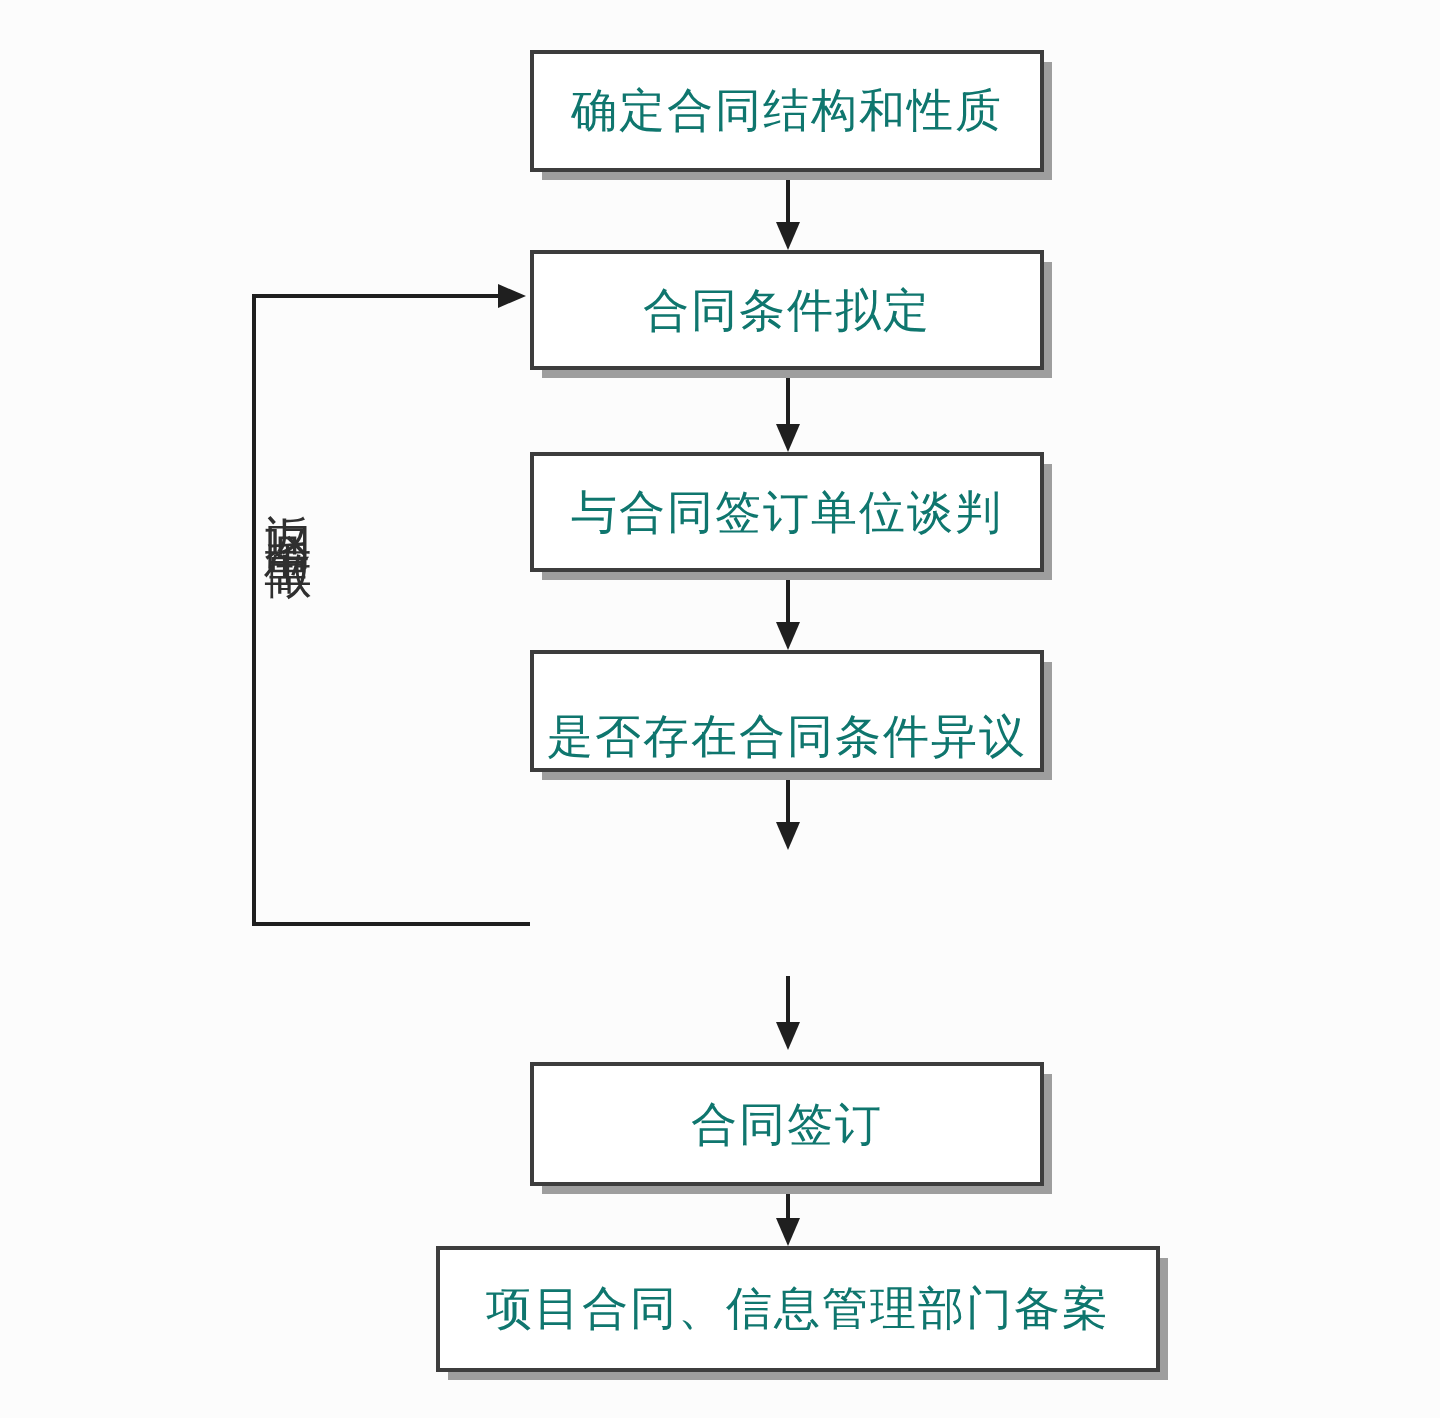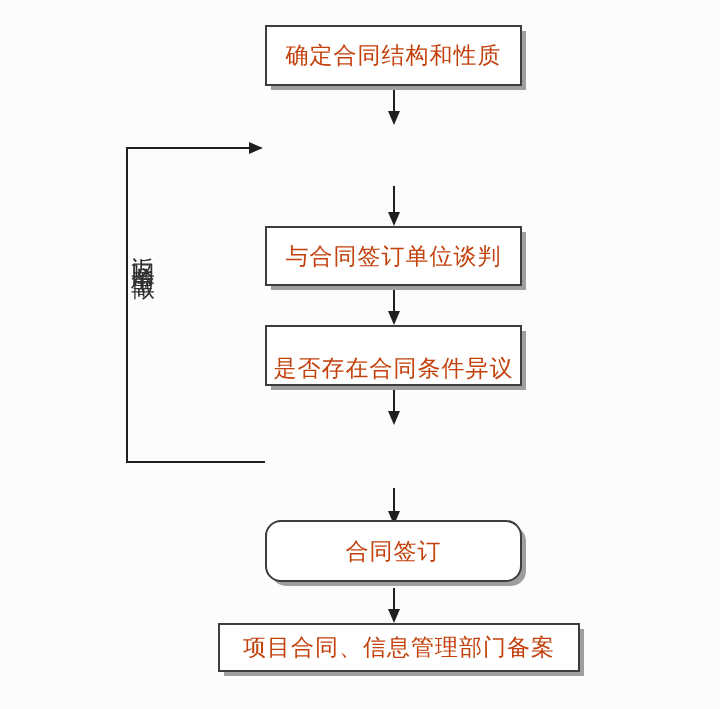--- a/index.html
+++ b/index.html
@@ -26,21 +26,21 @@
     box-sizing: border-box;
     background: #ffffff;
     border: 2px solid #3d3d3d;
     box-shadow: 5px 5px 0 -1px #9e9e9e;
     display: flex;
     align-items: center;
     justify-content: center;
   }
   .node span {
     font-size: 23px;
-    color: #c2410c;
+    color: #0f766e;
     letter-spacing: 1px;
     white-space: nowrap;
   }
   .loop-label {
     position: absolute;
     left: 131px;
     top: 237px;
     writing-mode: vertical-rl;
     text-orientation: upright;
     font-size: 24px;
@@ -74,33 +74,36 @@
       <polygon points="388,511 400,511 394,525"></polygon>
       <polygon points="388,609 400,609 394,623"></polygon>
       <polygon points="249,142 249,154 263,148"></polygon>
     </g>
   </svg>
 
   <div class="node" style="left:265px; top:25px;  width:257px; height:61px;">
     <span>确定合同结构和性质</span>
   </div>
 
+  <div class="node" style="left:265px; top:125px; width:257px; height:60px;">
+    <span>合同条件拟定</span>
+  </div>
 
   <div class="node" style="left:265px; top:226px; width:257px; height:60px;">
     <span>与合同签订单位谈判</span>
   </div>
 
   <div class="node" style="left:265px; top:325px; width:257px; height:61px;align-items:flex-end;">
     <span>是否存在合同条件异议</span>
   </div>
 
 
-  <div class="node" style="left:265px; top:520px; width:257px; height:62px;border-radius:16px;">
+  <div class="node" style="left:265px; top:531px; width:257px; height:62px;">
     <span>合同签订</span>
   </div>
 
-  <div class="node" style="left:218px; top:623px; width:362px; height:49px;">
+  <div class="node" style="left:218px; top:623px; width:362px; height:63px;">
     <span>项目合同、信息管理部门备案</span>
   </div>
 
   <div class="loop-label">返回重做</div>
 
 </div>
 
 </body></html>

